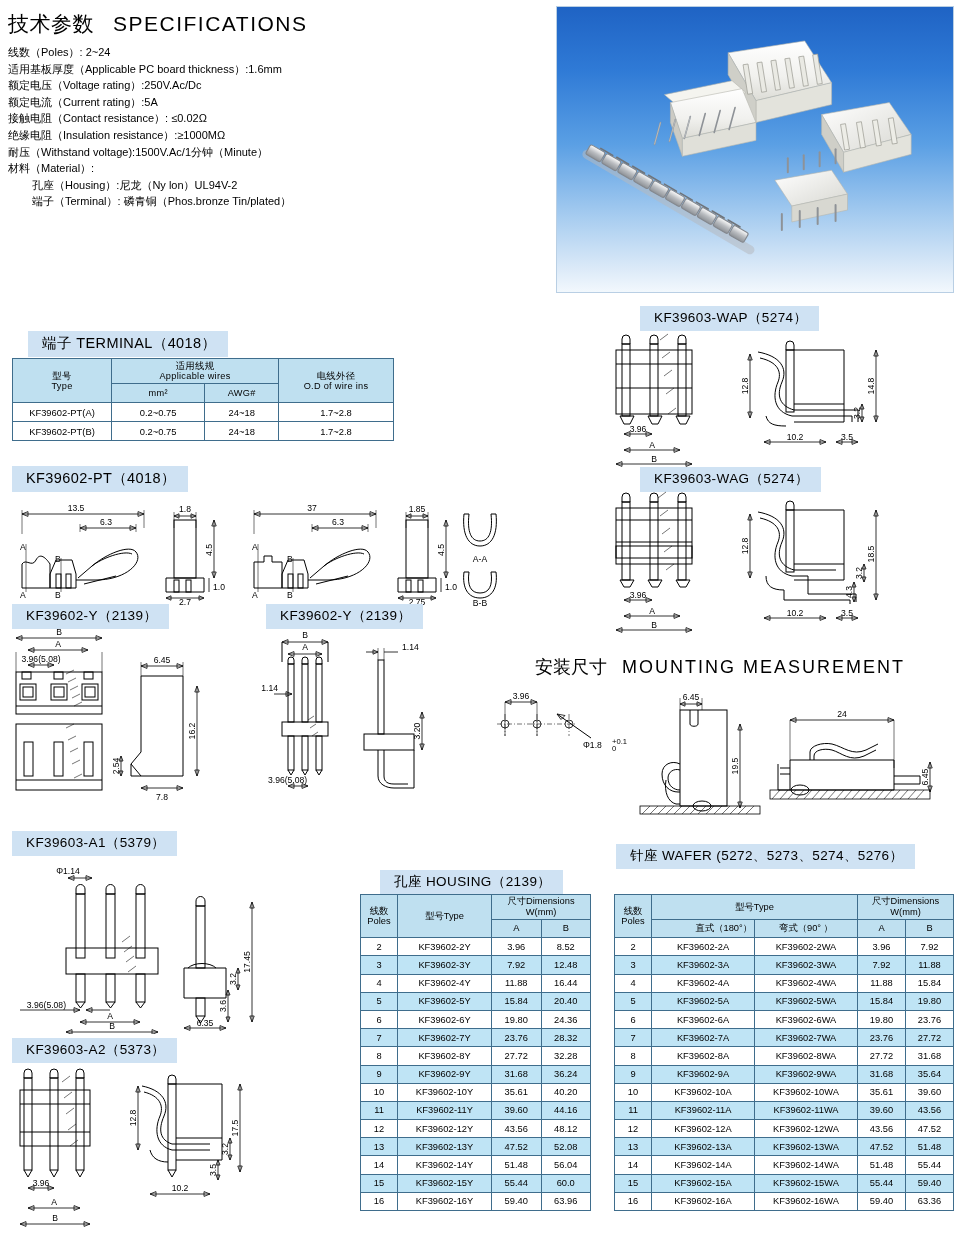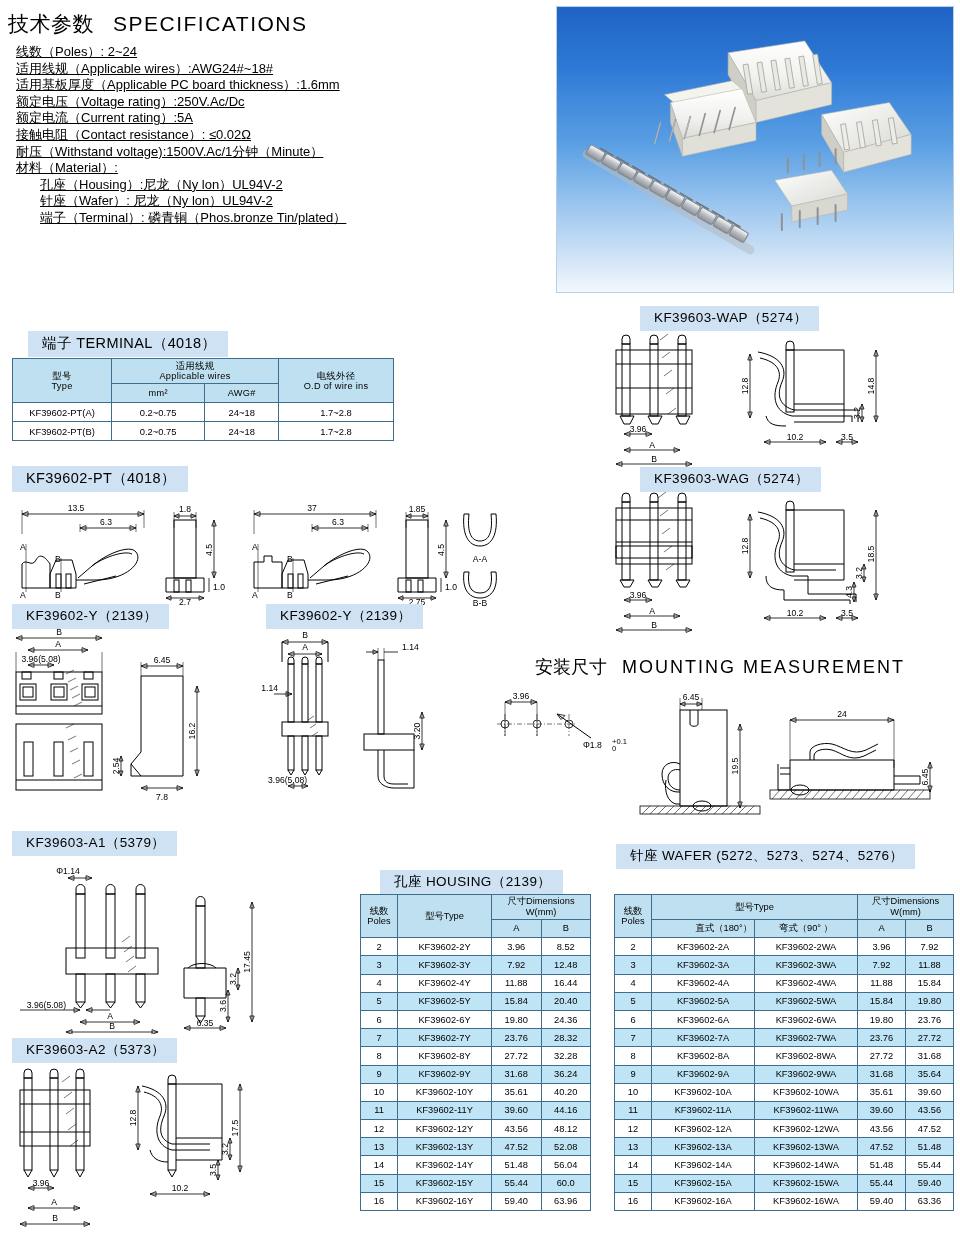--- a/index.html
+++ b/index.html
@@ -6,21 +6,21 @@
   body{
     width:960px;height:1244px;position:relative;overflow:hidden;
     font-family:"Liberation Sans","DejaVu Sans",sans-serif;
     color:#000;
   }
   .abs{position:absolute;}
 
   
   #spec-title{left:8px;top:10px;font-size:21px;letter-spacing:.5px;white-space:nowrap;}
   #spec-title .en{font-size:21px;letter-spacing:1.5px;}
-  #spec-list{left:16px;top:44px;font-size:13px;line-height:16.6px;text-decoration:underline;}
+  #spec-list{left:8px;top:44px;font-size:11px;line-height:16.6px;}
   #spec-list div{white-space:nowrap;}
   #spec-list .indent{padding-left:24px;}
 
   
   #photo{left:556px;top:6px;width:398px;height:287px;
     background:linear-gradient(180deg,#1f63c4 0%,#2f7ad6 22%,#5a9fe4 48%,#a8cdf0 74%,#dceaf8 92%,#f2f8fd 100%);
     border:1px solid #b9cfe4;box-sizing:border-box;}
   #photo .frame{position:absolute;left:4px;top:16px;right:4px;bottom:14px;}
 
   
@@ -68,29 +68,28 @@
 </head>
 <body>
 
 <div class="abs" id="spec-title">
   <span>技术参数</span>
   &nbsp;&nbsp;<span class="en">SPECIFICATIONS</span>
 </div>
 
 <div class="abs" id="spec-list">
   <div>线数（Poles）: 2~24</div>
-  <div>适用线规（Applicable wires）:AWG24#~18#</div>
   <div>适用基板厚度（Applicable PC board thickness）:1.6mm</div>
   <div>额定电压（Voltage rating）:250V.Ac/Dc</div>
   <div>额定电流（Current rating）:5A</div>
   <div>接触电阻（Contact resistance）: ≤0.02Ω</div>
+  <div>绝缘电阻（Insulation resistance）:≥1000MΩ</div>
   <div>耐压（Withstand voltage):1500V.Ac/1分钟（Minute）</div>
   <div>材料（Material）:</div>
   <div class="indent">孔座（Housing）:尼龙（Ny lon）UL94V-2</div>
-  <div class="indent">针座（Wafer）: 尼龙（Ny lon）UL94V-2</div>
   <div class="indent">端子（Terminal）: 磷青铜（Phos.bronze Tin/plated）</div>
 </div>
 
 <div class="abs" id="photo">
   <svg class="frame" viewBox="0 0 390 258">
     <defs>
       <linearGradient id="plastic" x1="0" y1="0" x2="0" y2="1">
         <stop offset="0" stop-color="#ffffff"></stop>
           <stop offset="0.6" stop-color="#f1f1ee"></stop>
           <stop offset="1" stop-color="#dcdcd6"></stop>

